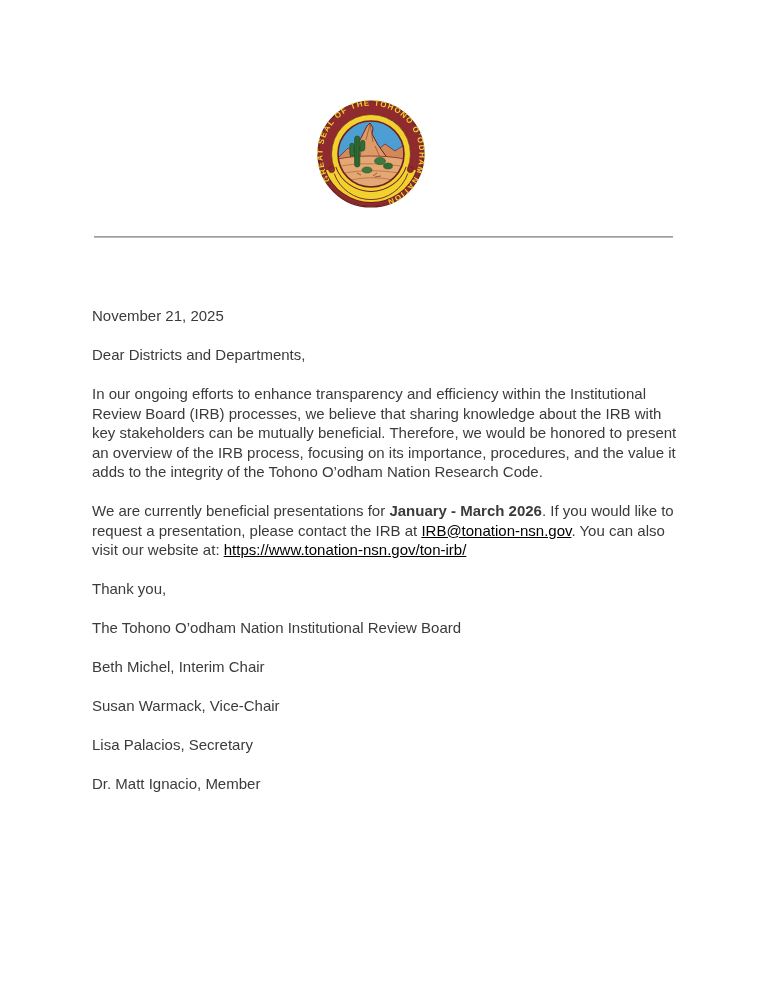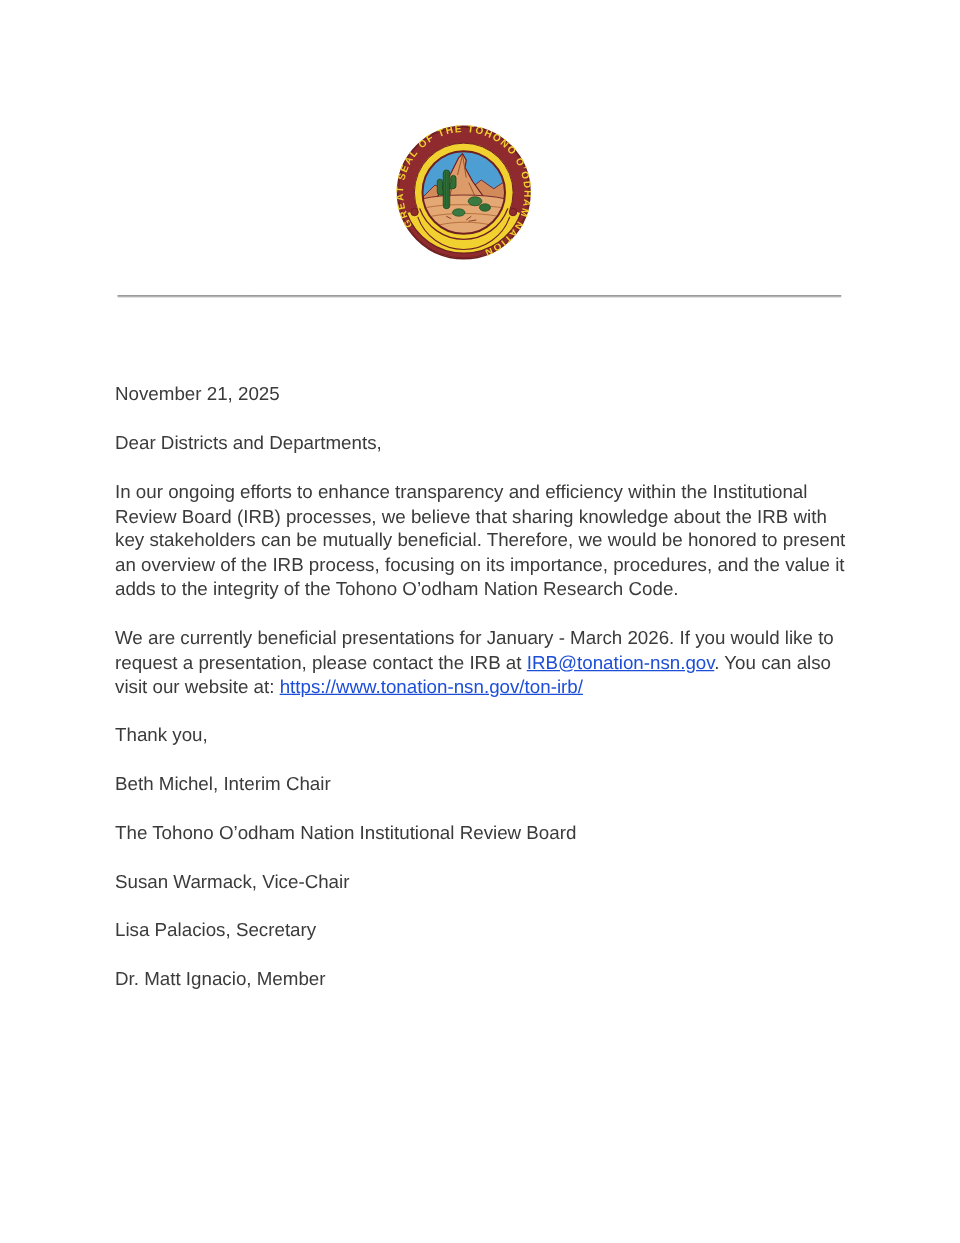--- a/index.html
+++ b/index.html
@@ -9,22 +9,22 @@
   }
   .page{position:absolute;inset:0;background:#ffffff;}
   .seal{position:absolute;left:317px;top:100px;width:108px;height:108px;}
   .divider{position:absolute;left:94px;top:236px;width:579px;height:2px;
     background:linear-gradient(#8f8f8f,#c9c9c9);}
   .content{
     position:absolute;left:92px;top:266px;width:586px;
     font-size:15px;line-height:19.5px;color:#3b3b3b;margin-top:40px;
   }
   .content p{margin:0 0 19.5px 0;}
-  .content a{color:#1d4ed8;text-decoration:underline;cursor:pointer;}
-  .b{font-weight:normal;}
+  .content a{color:#000000;text-decoration:underline;cursor:pointer;}
+  .b{font-weight:bold;}
 </style>
 </head>
 <body>
 
 <div class="page">
 
   <svg class="seal" viewBox="0 0 108 108" aria-hidden="true">
     <defs>
       <path id="ringpath" d="M54 5.5 A 48.5 48.5 0 1 1 53.95 5.5"></path>
       <path id="dm" d="M54 34.6 l1.7 1.7 -1.7 1.7 -1.7 -1.7 z" fill="#8f2a2e"></path>
@@ -93,20 +93,20 @@
 
     <p>Dear Districts and Departments,</p>
 
     <p>In our ongoing efforts to enhance transparency and efficiency within the Institutional Review Board (IRB) processes, we believe that sharing knowledge about the IRB with key stakeholders can be mutually beneficial. Therefore, we would be honored to present an overview of the IRB process, focusing on its importance, procedures, and the value it adds to the integrity of the Tohono O’odham Nation Research Code.</p>
 
     <p><span>We are currently beneficial presentations for </span><span class="b">January - March 2026</span><span>. If you would like to request a presentation, please contact the IRB at </span><a>IRB@tonation-nsn.gov</a><span>. You can also visit our website at: </span><a>https://www.tonation-nsn.gov/ton-irb/</a></p>
 
 
     <p>Thank you,</p>
 
+    <p>The Tohono O’odham Nation Institutional Review Board</p>
+
     <p>Beth Michel, Interim Chair</p>
-
-    <p>The Tohono O’odham Nation Institutional Review Board</p>
     <p>Susan Warmack, Vice-Chair</p>
     <p>Lisa Palacios, Secretary</p>
     <p>Dr. Matt Ignacio, Member</p>
   </div>
 </div>
 
 </body></html>

